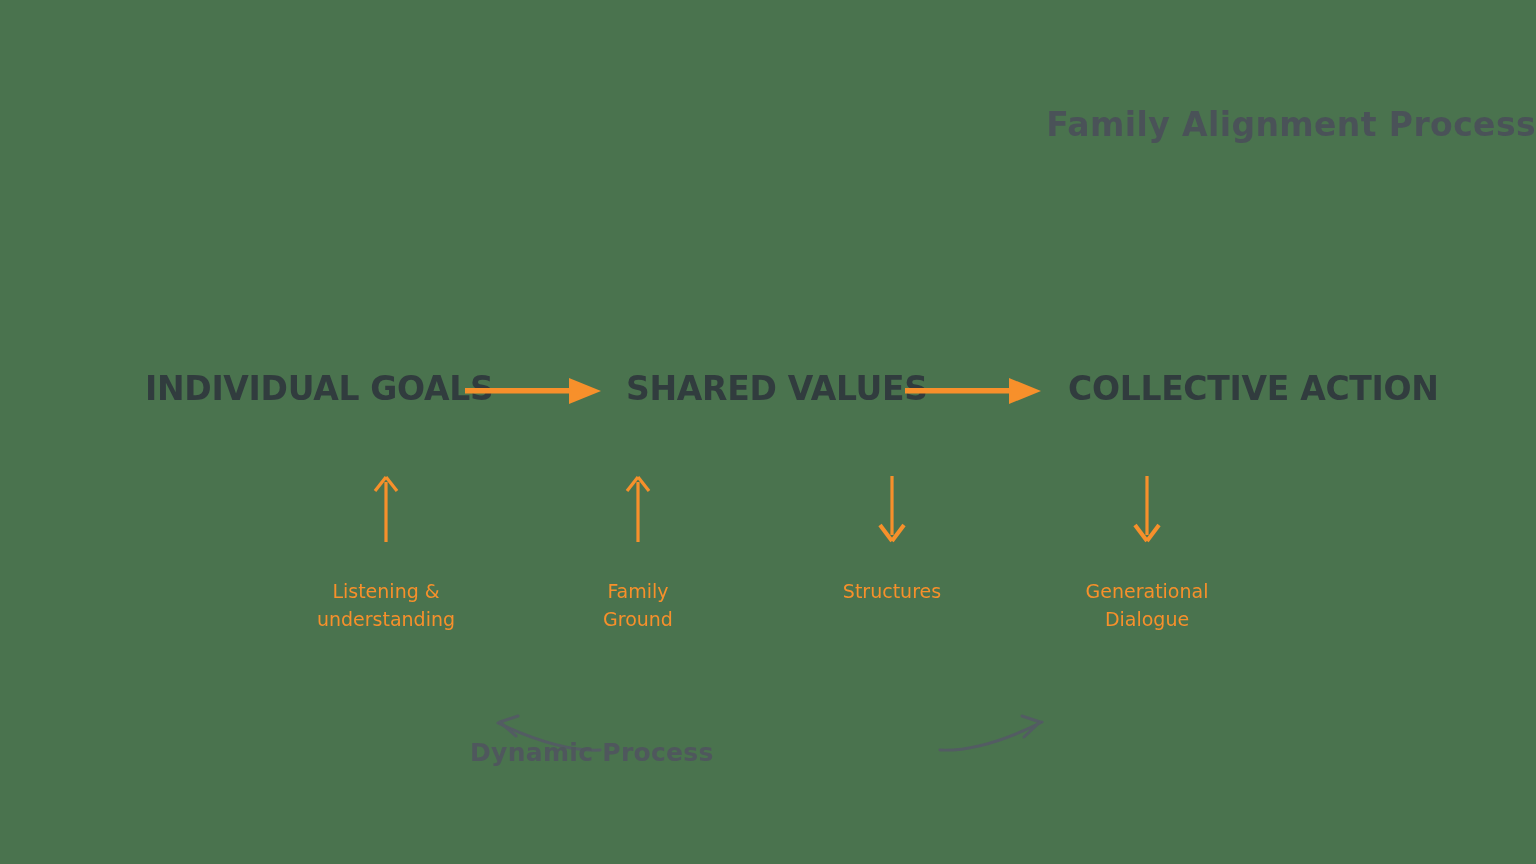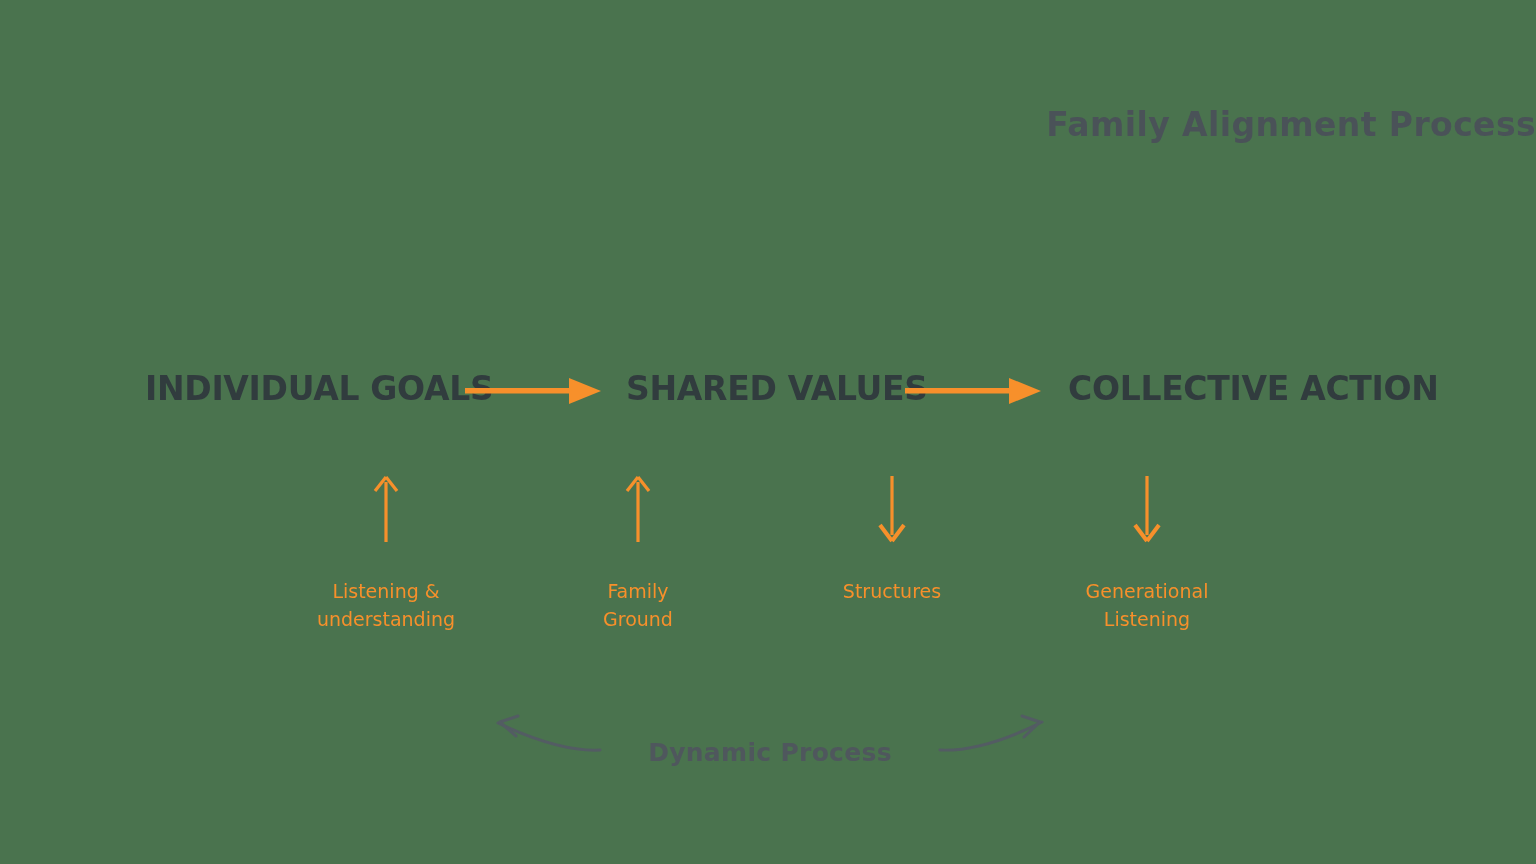--- a/index.html
+++ b/index.html
@@ -94,21 +94,21 @@
     left: 470px;
     top: 700px;
     width: 600px;
     height: 100px;
   }
   .dynamic-label {
     position: absolute;
     left: 0;
     top: 38px;
     width: 600px;
-    text-align: center;
+    text-align: left;
     font-family: "DejaVu Sans", "Liberation Sans", sans-serif;
     font-size: 25px;
     font-weight: 700;
     letter-spacing: 0.3px;
     color: #4f575d;
     white-space: nowrap;
   }
   .dynamic-svg {
     position: absolute;
     left: 0;
@@ -179,21 +179,21 @@
 
   <div class="sub-label sub-1">Listening &amp;
 understanding</div>
 
   <div class="sub-label sub-2">Family
 Ground</div>
 
   <div class="sub-label sub-3">Structures</div>
 
   <div class="sub-label sub-4">Generational
-Listening</div>
+Dialogue</div>
 
   <div class="dynamic-wrap">
     <svg class="dynamic-svg" width="600" height="100" viewBox="0 0 600 100">
 
       <path d="M28 23 Q 90 52 130 50" stroke="#535c63" stroke-width="3" fill="none" stroke-linecap="round"></path>
       <path d="M30 22 L 48 16" stroke="#535c63" stroke-width="3" fill="none" stroke-linecap="round"></path>
       <path d="M30 22 L 46 36" stroke="#535c63" stroke-width="3" fill="none" stroke-linecap="round"></path>
 
       <path d="M470 50 Q 512 52 572 22" stroke="#535c63" stroke-width="3" fill="none" stroke-linecap="round"></path>
       <path d="M570 22 L 552 16" stroke="#535c63" stroke-width="3" fill="none" stroke-linecap="round"></path>

